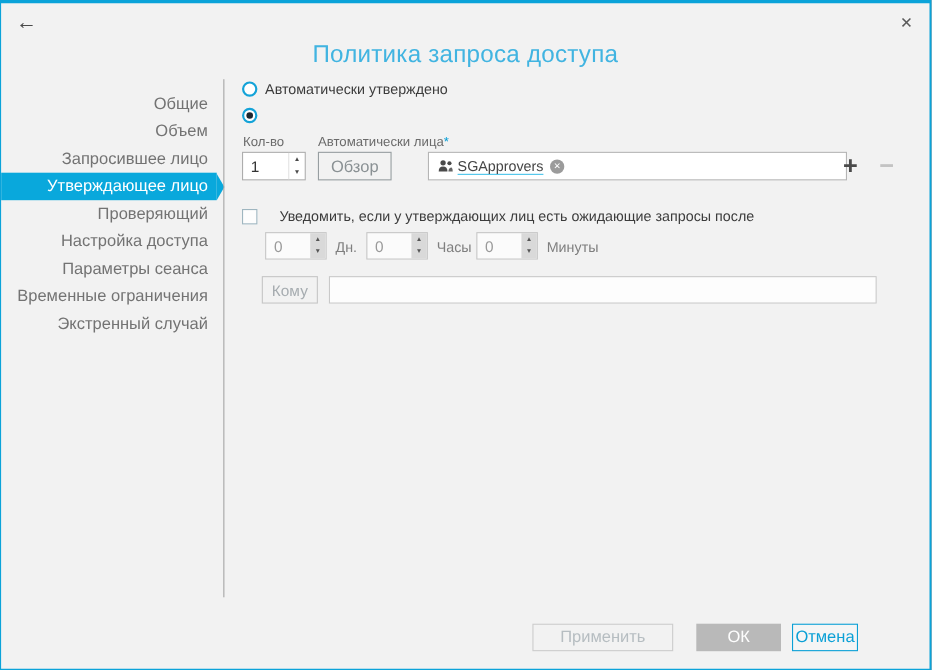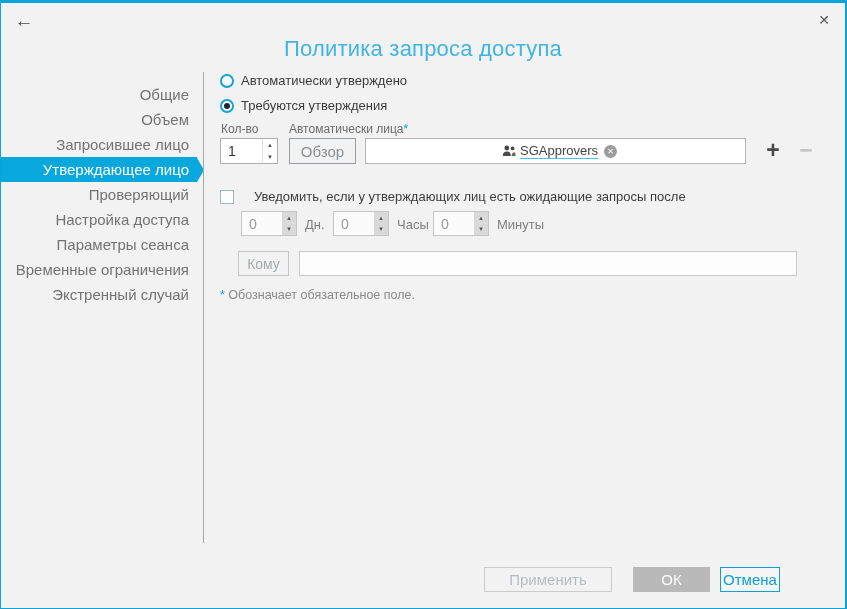--- a/index.html
+++ b/index.html
@@ -106,24 +106,24 @@
   
   .browse-btn {
     position:absolute; left:288px; top:135px;
     width:67px; height:26px;
     border:1px solid #979ea1; background:transparent;
     font-size:15px; color:#8a9194;
     font-family:inherit; cursor:pointer;
   }
   
   .tag-field {
-    position:absolute; left:364px; top:135px;
+    position:absolute; left:388px; top:135px;
     width:381px; height:26px;
     border:1px solid #b5b5b5; background:#fff;
-    display:flex; align-items:center; padding-left:8px;justify-content:center;
+    display:flex; align-items:center; padding-left:8px;
   }
   .tag { display:flex; align-items:center; gap:4px; }
   .tag-name {
     font-size:13px; color:#454545;
     border-bottom:1px solid #45c3ea;
     line-height:15px; cursor:pointer;
   }
   .tag-remove {
     width:13px; height:13px; border-radius:50%;
     background:#9b9b9b; color:#fff;
@@ -226,21 +226,20 @@
   </div>
   <div class="v-divider"></div>
 
   <div class="radio-row" style="top:70px;">
     <span class="radio-dot"></span>
     <span class="radio-label">Автоматически утверждено</span>
   </div>
 
   <div class="radio-row" style="top:95px;">
     <span class="radio-dot checked"></span>
-    <span class="radio-label">Требуются утверждения</span>
   </div>
 
   <div class="fld-label" style="left:220px; top:119px;">Кол-во</div>
   <div class="fld-label" style="left:288px; top:119px;">
     <span>Автоматически лица</span><span class="req-star">*</span>
   </div>
 
   <div class="qty-spin">
     <input value="1" style="">
     <div class="spin-arrows">
@@ -297,21 +296,18 @@
     <div class="spin-arrows">
       <span>▲</span>
       <span>▼</span>
     </div>
   </div>
   <div class="time-label" style="left:496px;">Минуты</div>
 
   <button class="to-btn">Кому</button>
   <input class="to-field" value="" style="">
 
-  <div class="req-note">
-    <span class="req-star">*</span><span> Обозначает обязательное поле.</span>
-  </div>
 
   <button class="btn apply-btn">Применить</button>
   <button class="btn ok-btn">ОК</button>
   <button class="btn cancel-btn">Отмена</button>
 
 </div>
 
 </body></html>

